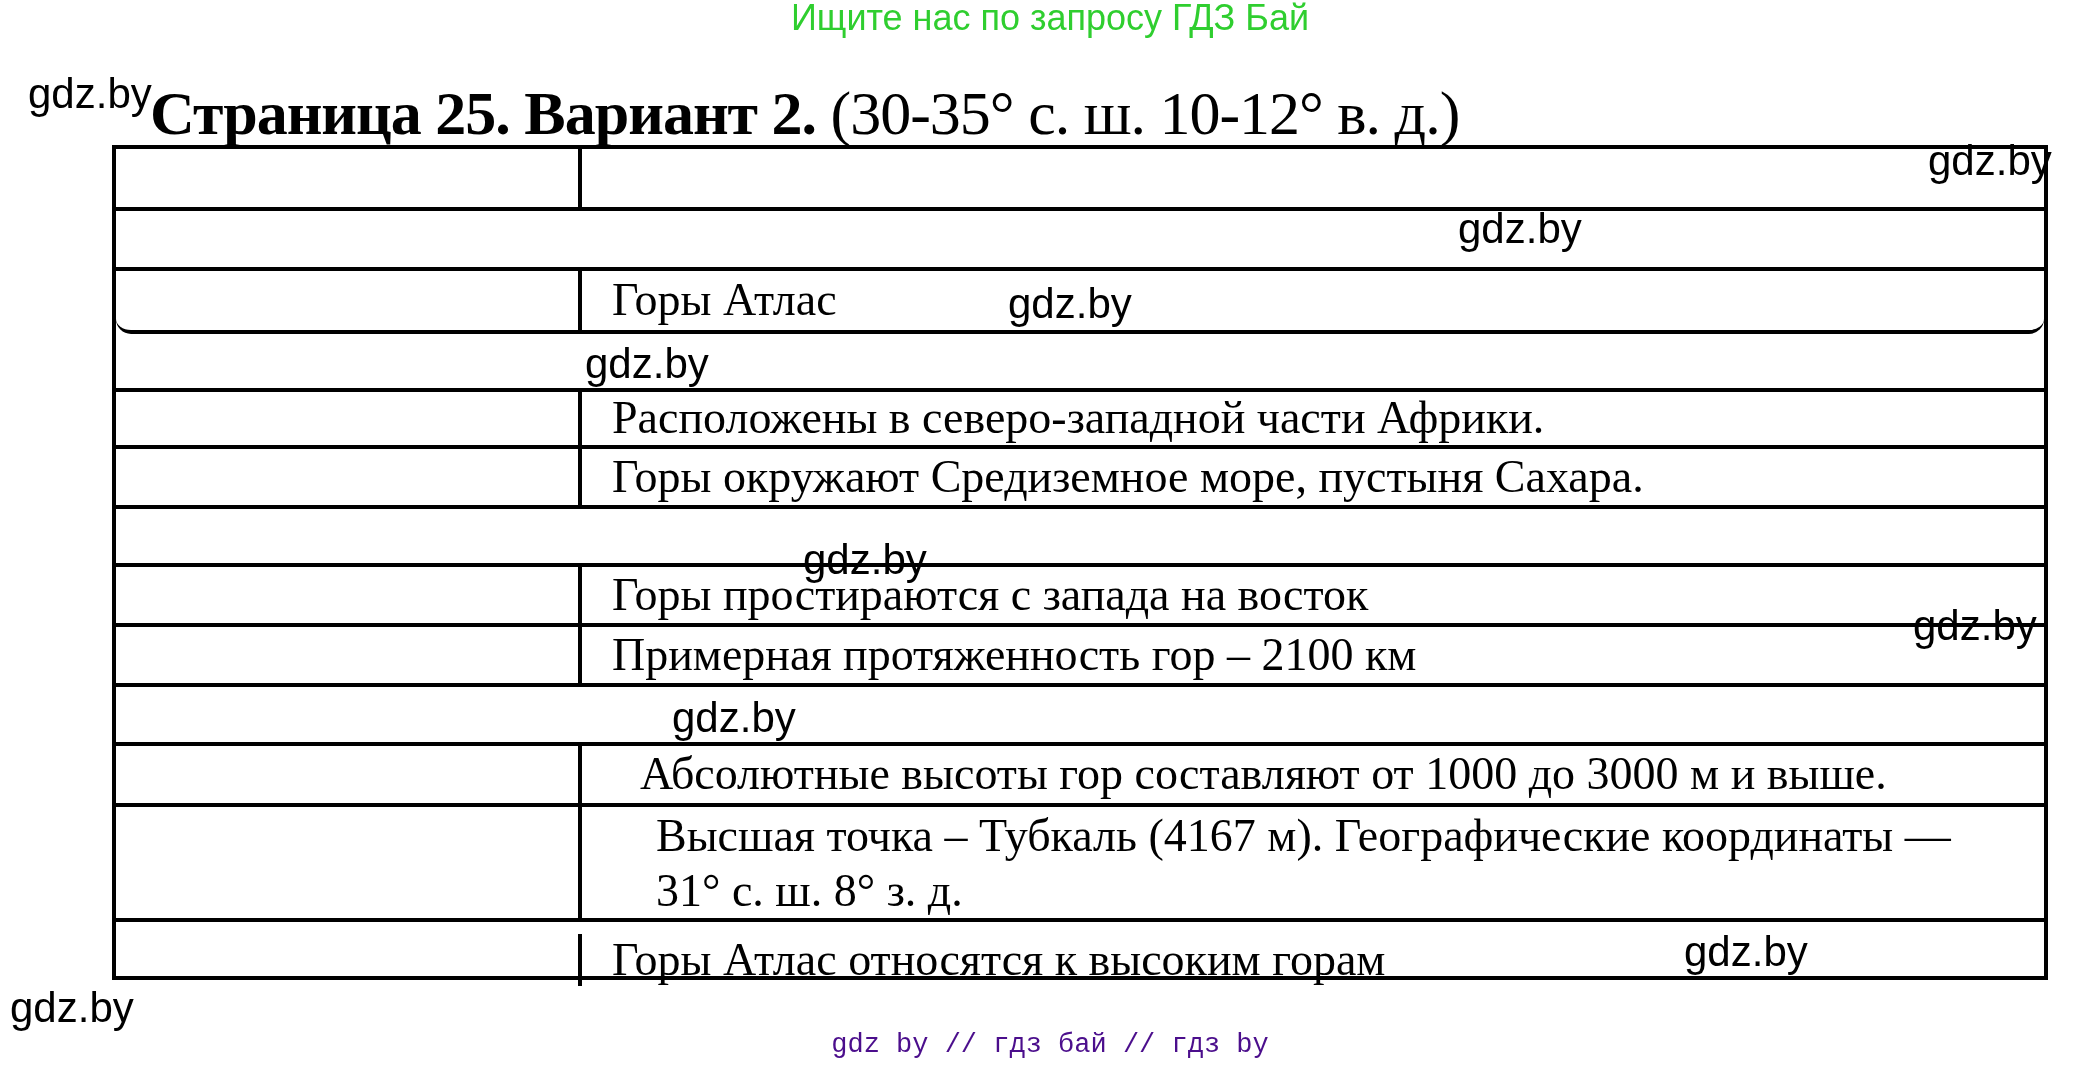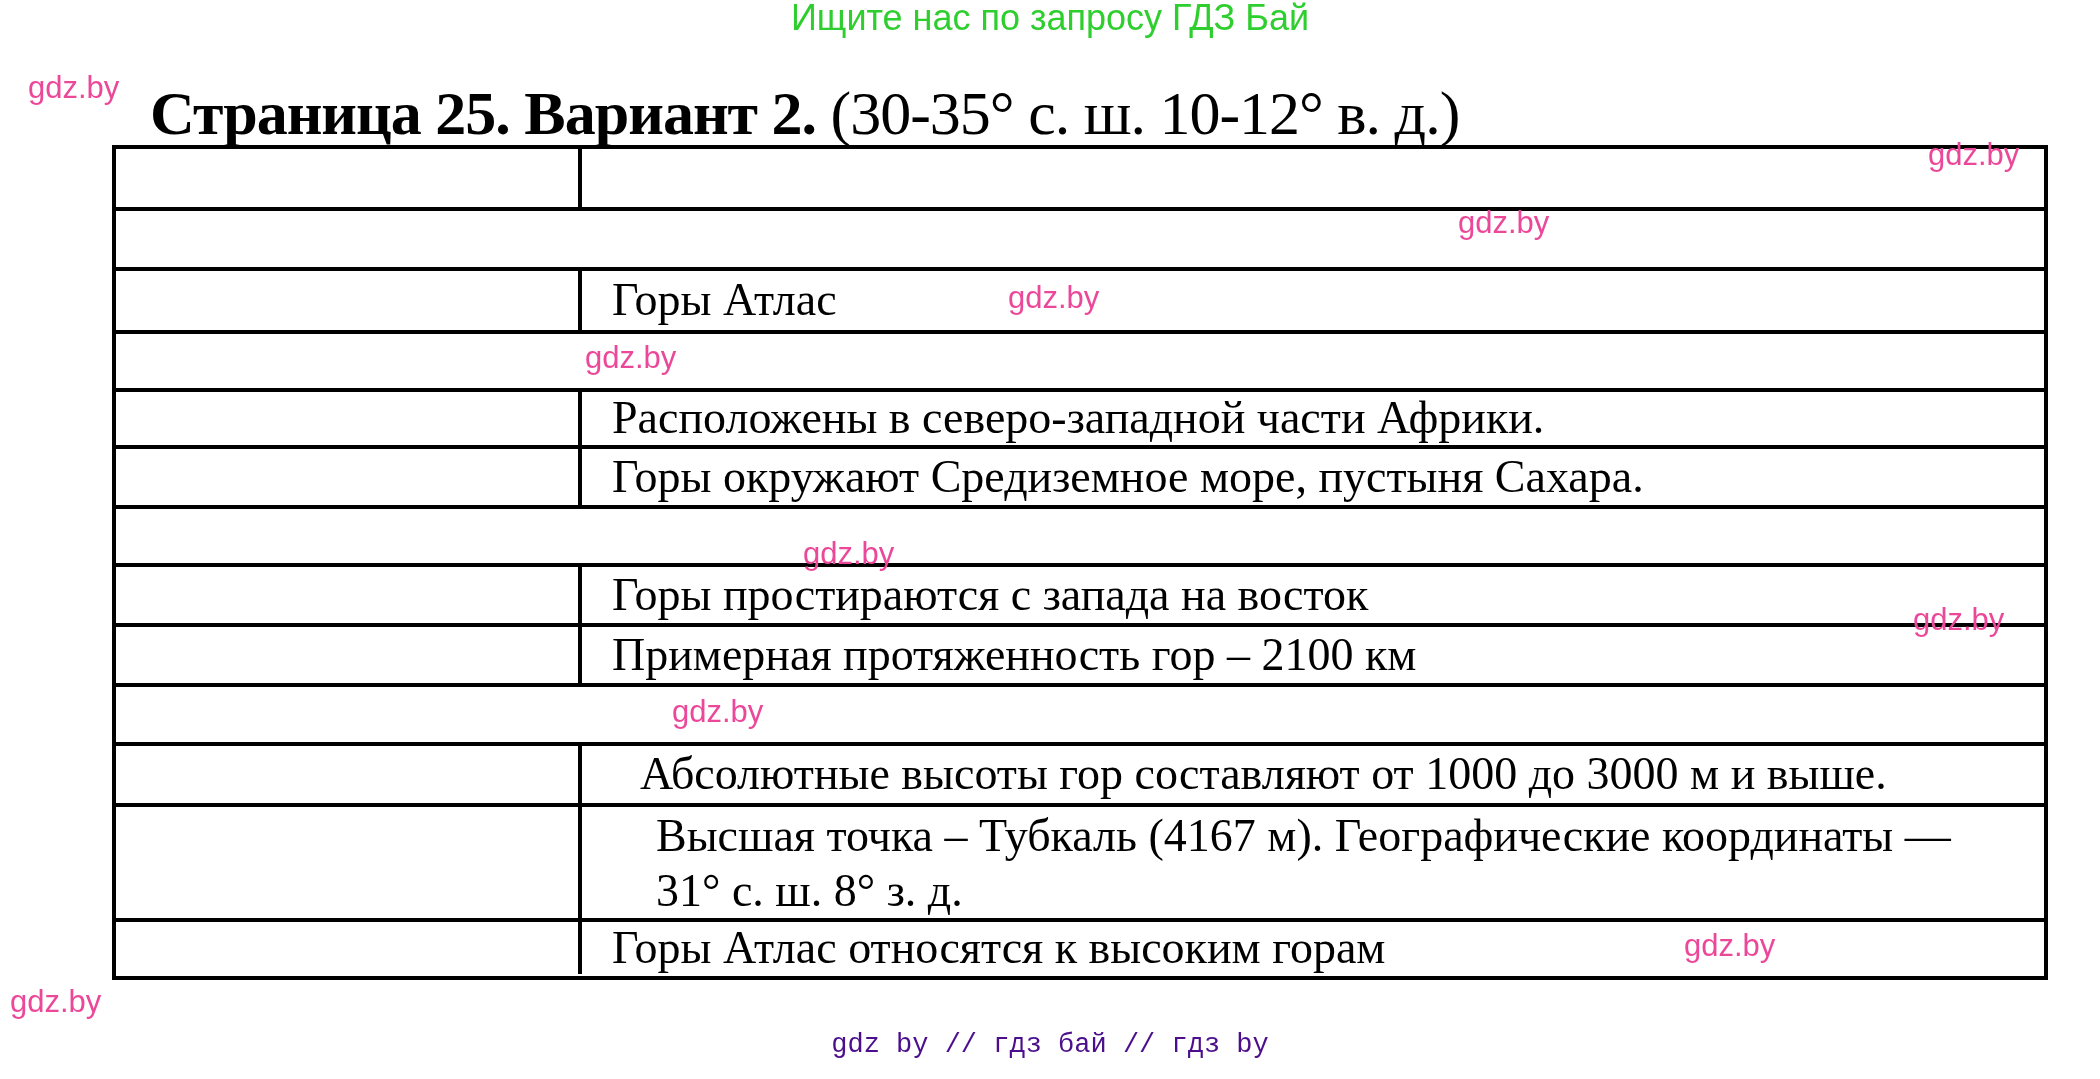--- a/index.html
+++ b/index.html
@@ -28,22 +28,22 @@
     font-size: 62px;
     font-weight: 400;
     letter-spacing: -1px;
     white-space: nowrap;
   }
   .title .b { font-weight: 700; }
 
   .wm {
     position: absolute;
     font-family: "Liberation Sans", sans-serif;
-    font-size: 31px;
-    color: #ec4899;
+    font-size: 42px;
+    color: #000000;
     z-index: 3;
     white-space: nowrap;
   }
   .wm1  { left: 28px;   top: 70px;  }
   .wm2  { left: 1928px; top: 137px; }
   .wm3  { left: 1458px; top: 205px; }
   .wm4  { left: 1008px; top: 280px; }
   .wm5  { left: 585px;  top: 340px; }
   .wm6  { left: 803px;  top: 536px; }
   .wm7  { left: 1913px; top: 602px; }
@@ -76,32 +76,32 @@
     display: flex;
     align-items: center;
     padding-left: 30px;
     font-size: 46px;
     line-height: 1.15;
     white-space: pre-line;
     overflow: visible;
   }
   .r0  { height: 58px; }
   .r1  { height: 56px; }
-  .r2  { height: 59px; }
+  .r2  { height: 59px; border-radius: 15px; }
   .r3  { height: 54px; }
   .r4  { height: 53px; text-align: center; }
   .r5  { height: 56px; }
   .r6  { height: 54px; }
   .r7  { height: 56px; }
   .r8  { height: 56px; }
   .r9  { height: 55px; }
   .r10 { height: 57px; gap: 28px; }
   .r11 { height: 111px; gap: 44px; }
   .r11 .cell-right { line-height: 55px; }
-  .r12 { height: 52px; }
+  .r12 { height: 52px; margin-top: 12px; }
 
   .footer {
     position: absolute;
     left: 0; right: 0; top: 1030px;
     text-align: center;
     font-family: Liberation Mono, monospace;
     font-size: 27px;
     color: #4b0e8c;
   }
 </style>

